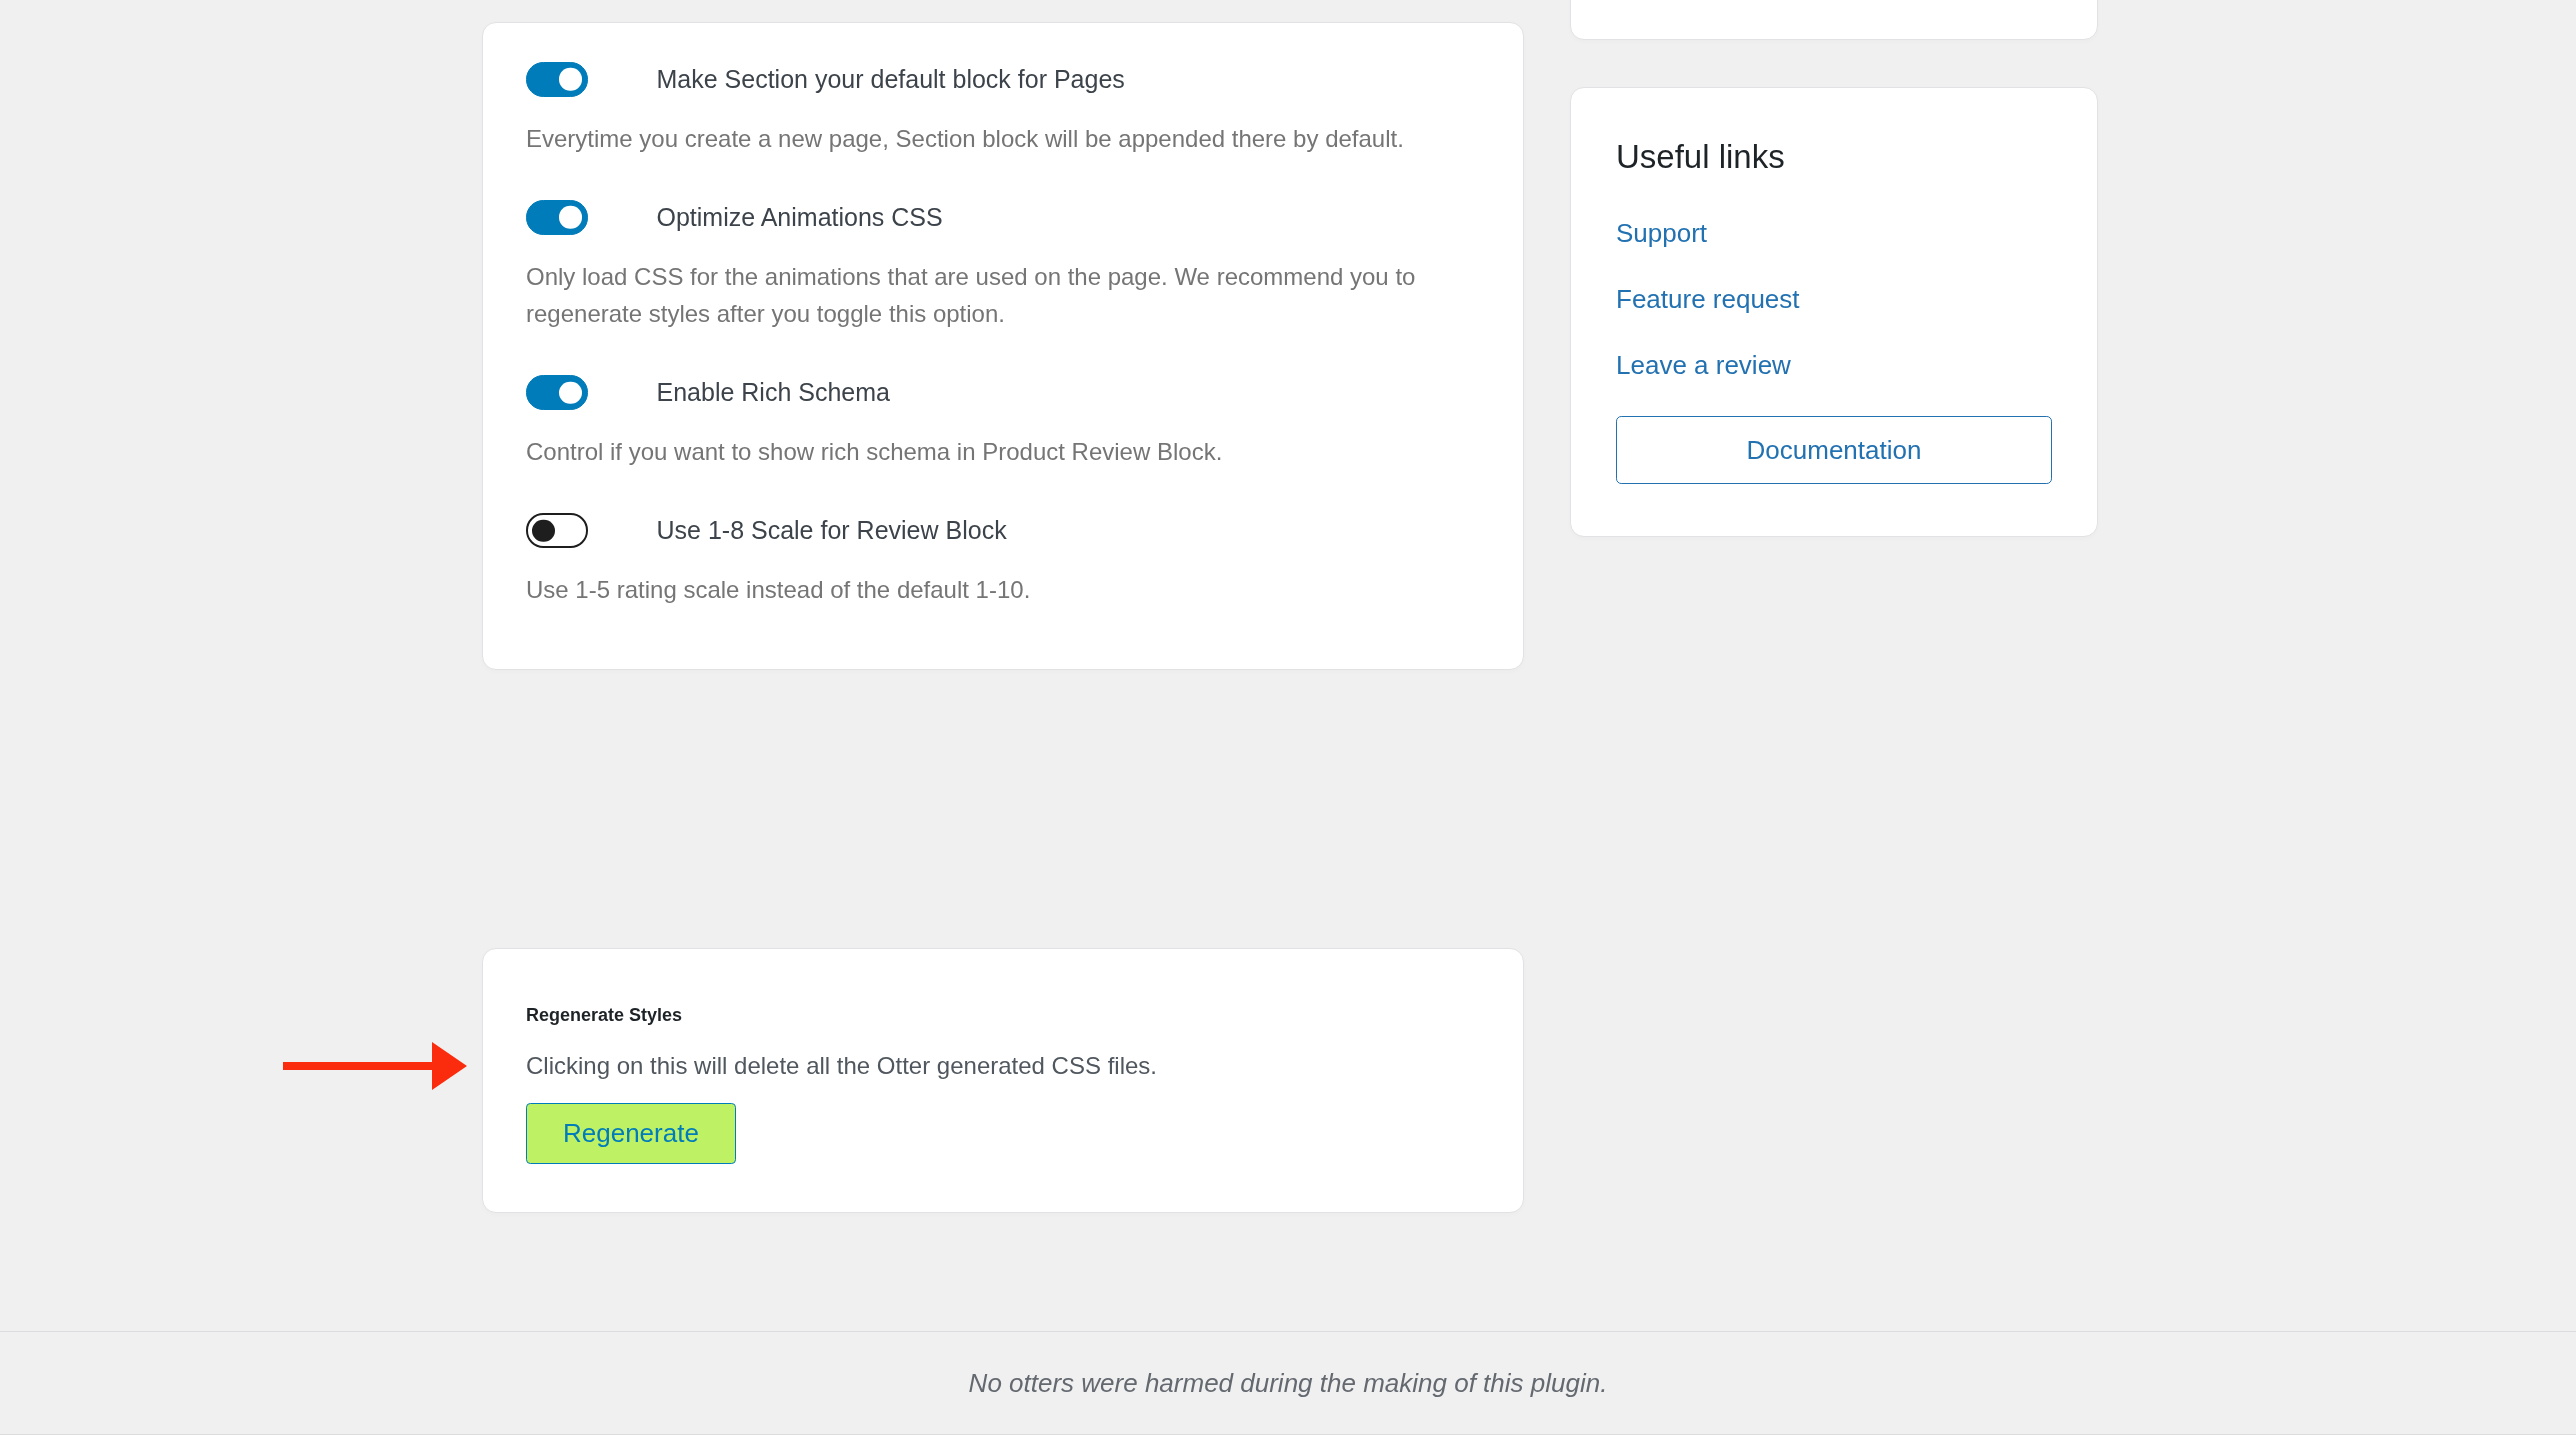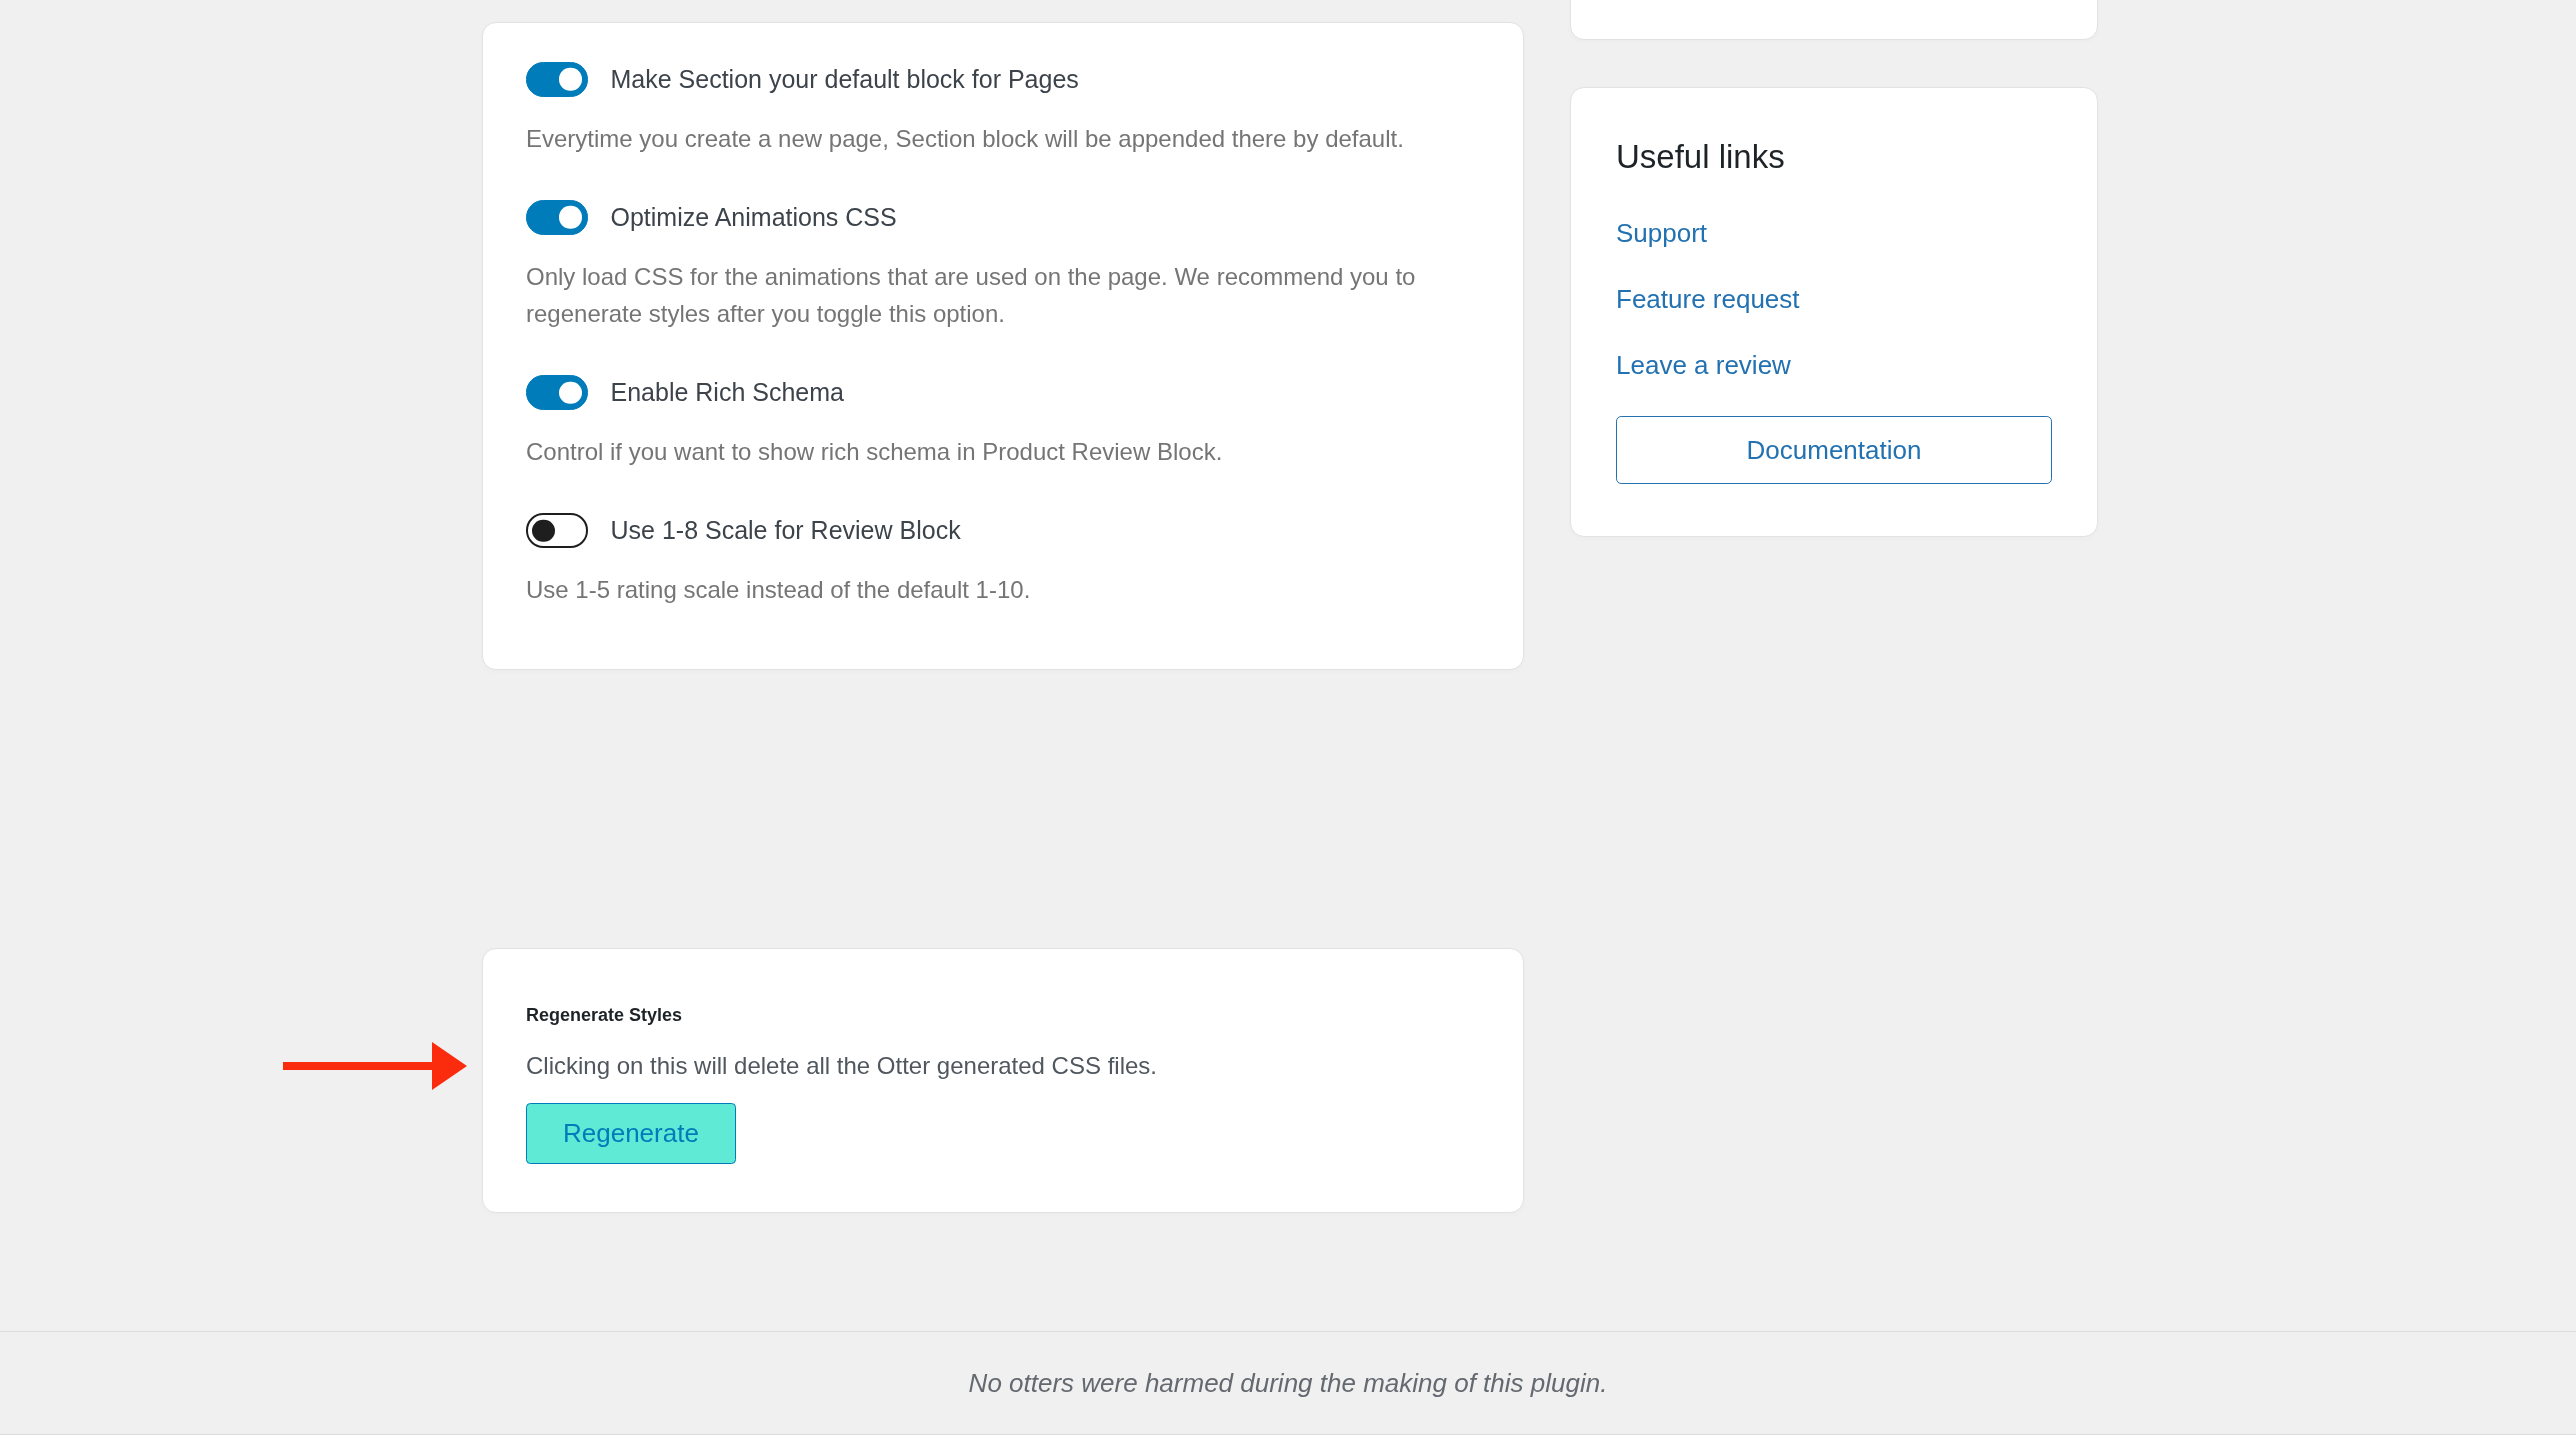--- a/index.html
+++ b/index.html
@@ -36,32 +36,32 @@
     border-radius: 17.3px; flex: none; cursor: pointer;
   }
   .toggle .thumb {
     position: absolute; top: 50%; transform: translateY(-50%);
     width: 22.5px; height: 22.5px; border-radius: 50%;
   }
   .toggle.on { background: #007cba; border: 1.7px solid #007cba; }
   .toggle.on .thumb { right: 5.2px; background: #ffffff; }
   .toggle.off { background: #ffffff; border: 2.6px solid #1e1e1e; }
   .toggle.off .thumb { left: 4.3px; background: #1e1e1e; }
-  .setting-label { font-size: 25px; color: #3c434a; }
+  .setting-label { font-size: 25px; color: #3c434a; margin-left: 46px; }
   .setting-help {
     margin-top: 23px; max-width: 926px;
     font-size: 24px; line-height: 1.55; color: #757575;
   }
 
   
   .regenerate-card { left: 482px; top: 948px; width: 1042px; padding: 56px 43px 48px 43px; }
   .regen-title { font-size: 18px; font-weight: 700; color: #1d2327; margin-bottom: 26px; }
   .regen-desc { font-size: 24px; color: #50575e; margin-bottom: 22.5px; }
   .btn-outline {
-    display: inline-block; background: #5eead4;
+    display: inline-block; background: #bef264;
     border: 1.7px solid #007cba; border-radius: 4.3px;
     color: #007cba; font-size: 26px;
     font-family: "Liberation Sans", sans-serif;
     height: 61px; padding: 0 36px; cursor: pointer;
   }
 
   
   .partial-card { left: 1570px; top: -26px; width: 528px; height: 66px; }
   .useful-card { left: 1570px; top: 87px; width: 528px; padding: 50px 45px 52px 45px; }
   .useful-title { font-size: 33px; font-weight: 400; color: #1d2327; margin-bottom: 42px; }

